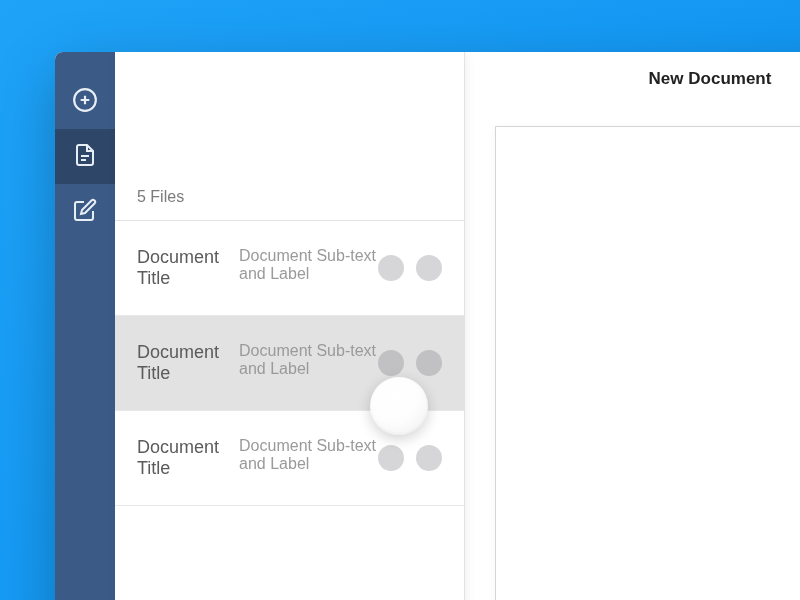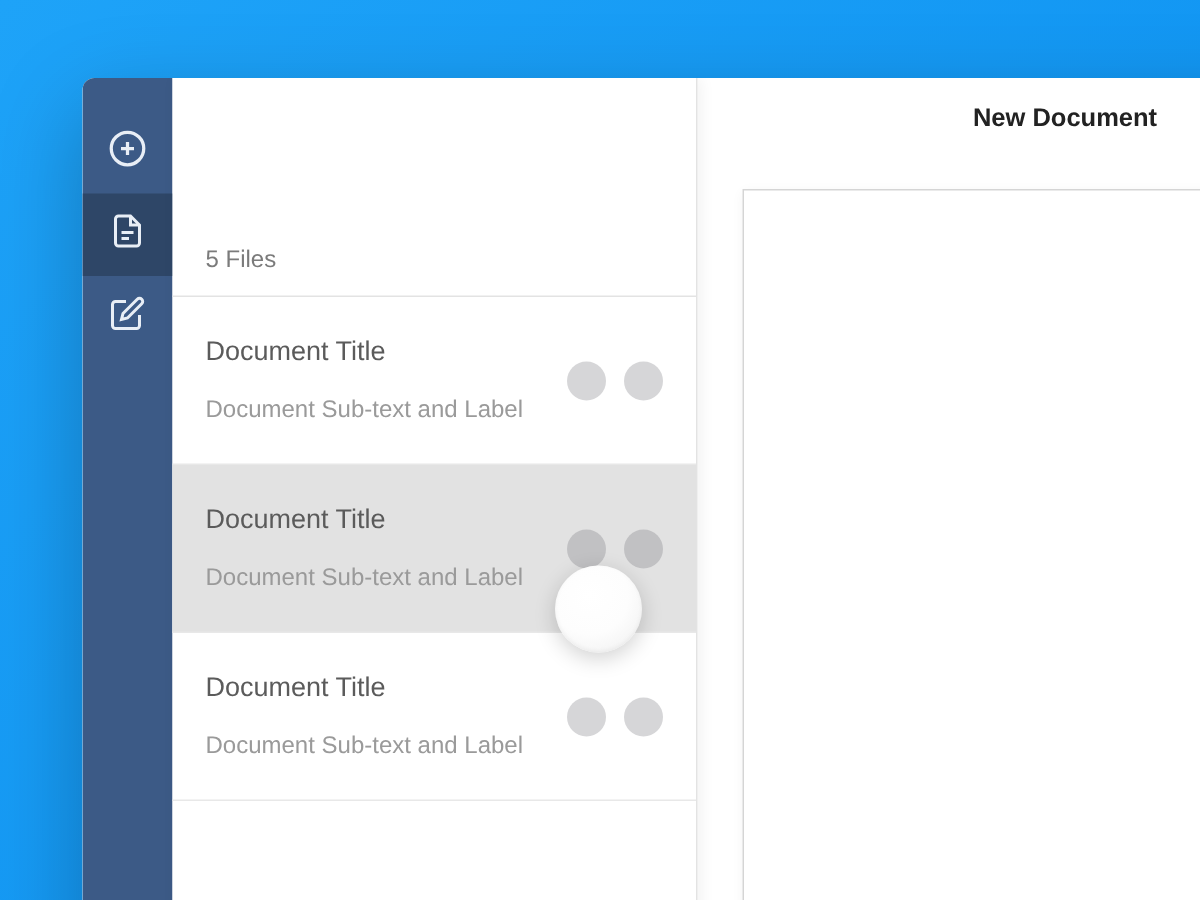--- a/index.html
+++ b/index.html
@@ -36,36 +36,36 @@
     .navrail-item svg { stroke: #E8EEF6; fill: none; stroke-width: 2; }
     .filepanel {
       width: 350px;
       background: #fff;
       border-right: 1px solid #e3e3e3;
       display: flex; flex-direction: column;
       box-shadow: 2px 0 10px rgba(0,0,0,0.06);
       position: relative; z-index: 2;
     }
     .filepanel-header {
-      height: 146px;
+      height: 169px;
       display: flex; flex-direction: column; justify-content: flex-end;
       padding: 0 22px 14px 22px;
       border-bottom: 1px solid #e3e3e3;
     }
     .filepanel-count {
       font-size: 16px; color: #7b7b7b; font-weight: 400;
     }
     .file-item {
       display: flex; align-items: center; justify-content: space-between;
       padding: 26px 22px 26px 22px;
       border-bottom: 1px solid #e8e8e8;
       cursor: pointer;
     }
     .file-item.selected { background: #E2E2E2; }
-    .file-meta { display: flex; flex-direction: column; gap: 20px; }
+    .file-meta { display: flex; flex-direction: row; gap: 20px; }
     .file-title { font-size: 18px; color: #5B5B5B; font-weight: 400; }
     .file-sub { font-size: 16px; color: #9A9A9A; }
     .file-actions { display: flex; gap: 12px; }
     .dot {
       width: 26px; height: 26px; border-radius: 50%;
       background: #D6D6D8;
     }
     .file-item.selected .dot { background: #C1C1C3; }
     .main {
       flex: 1;

